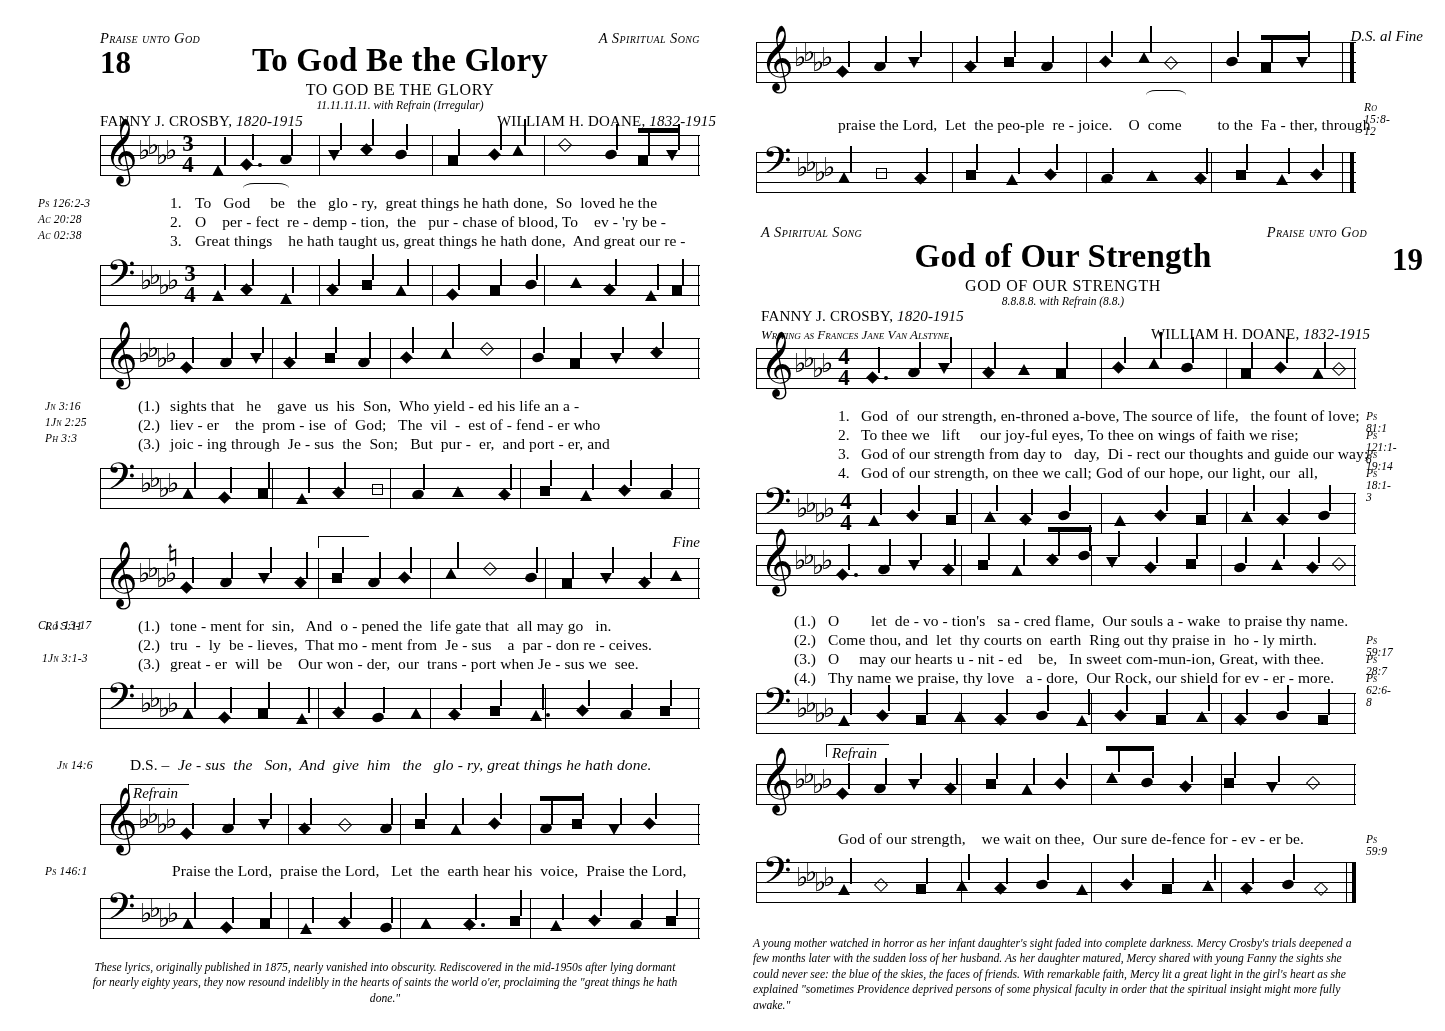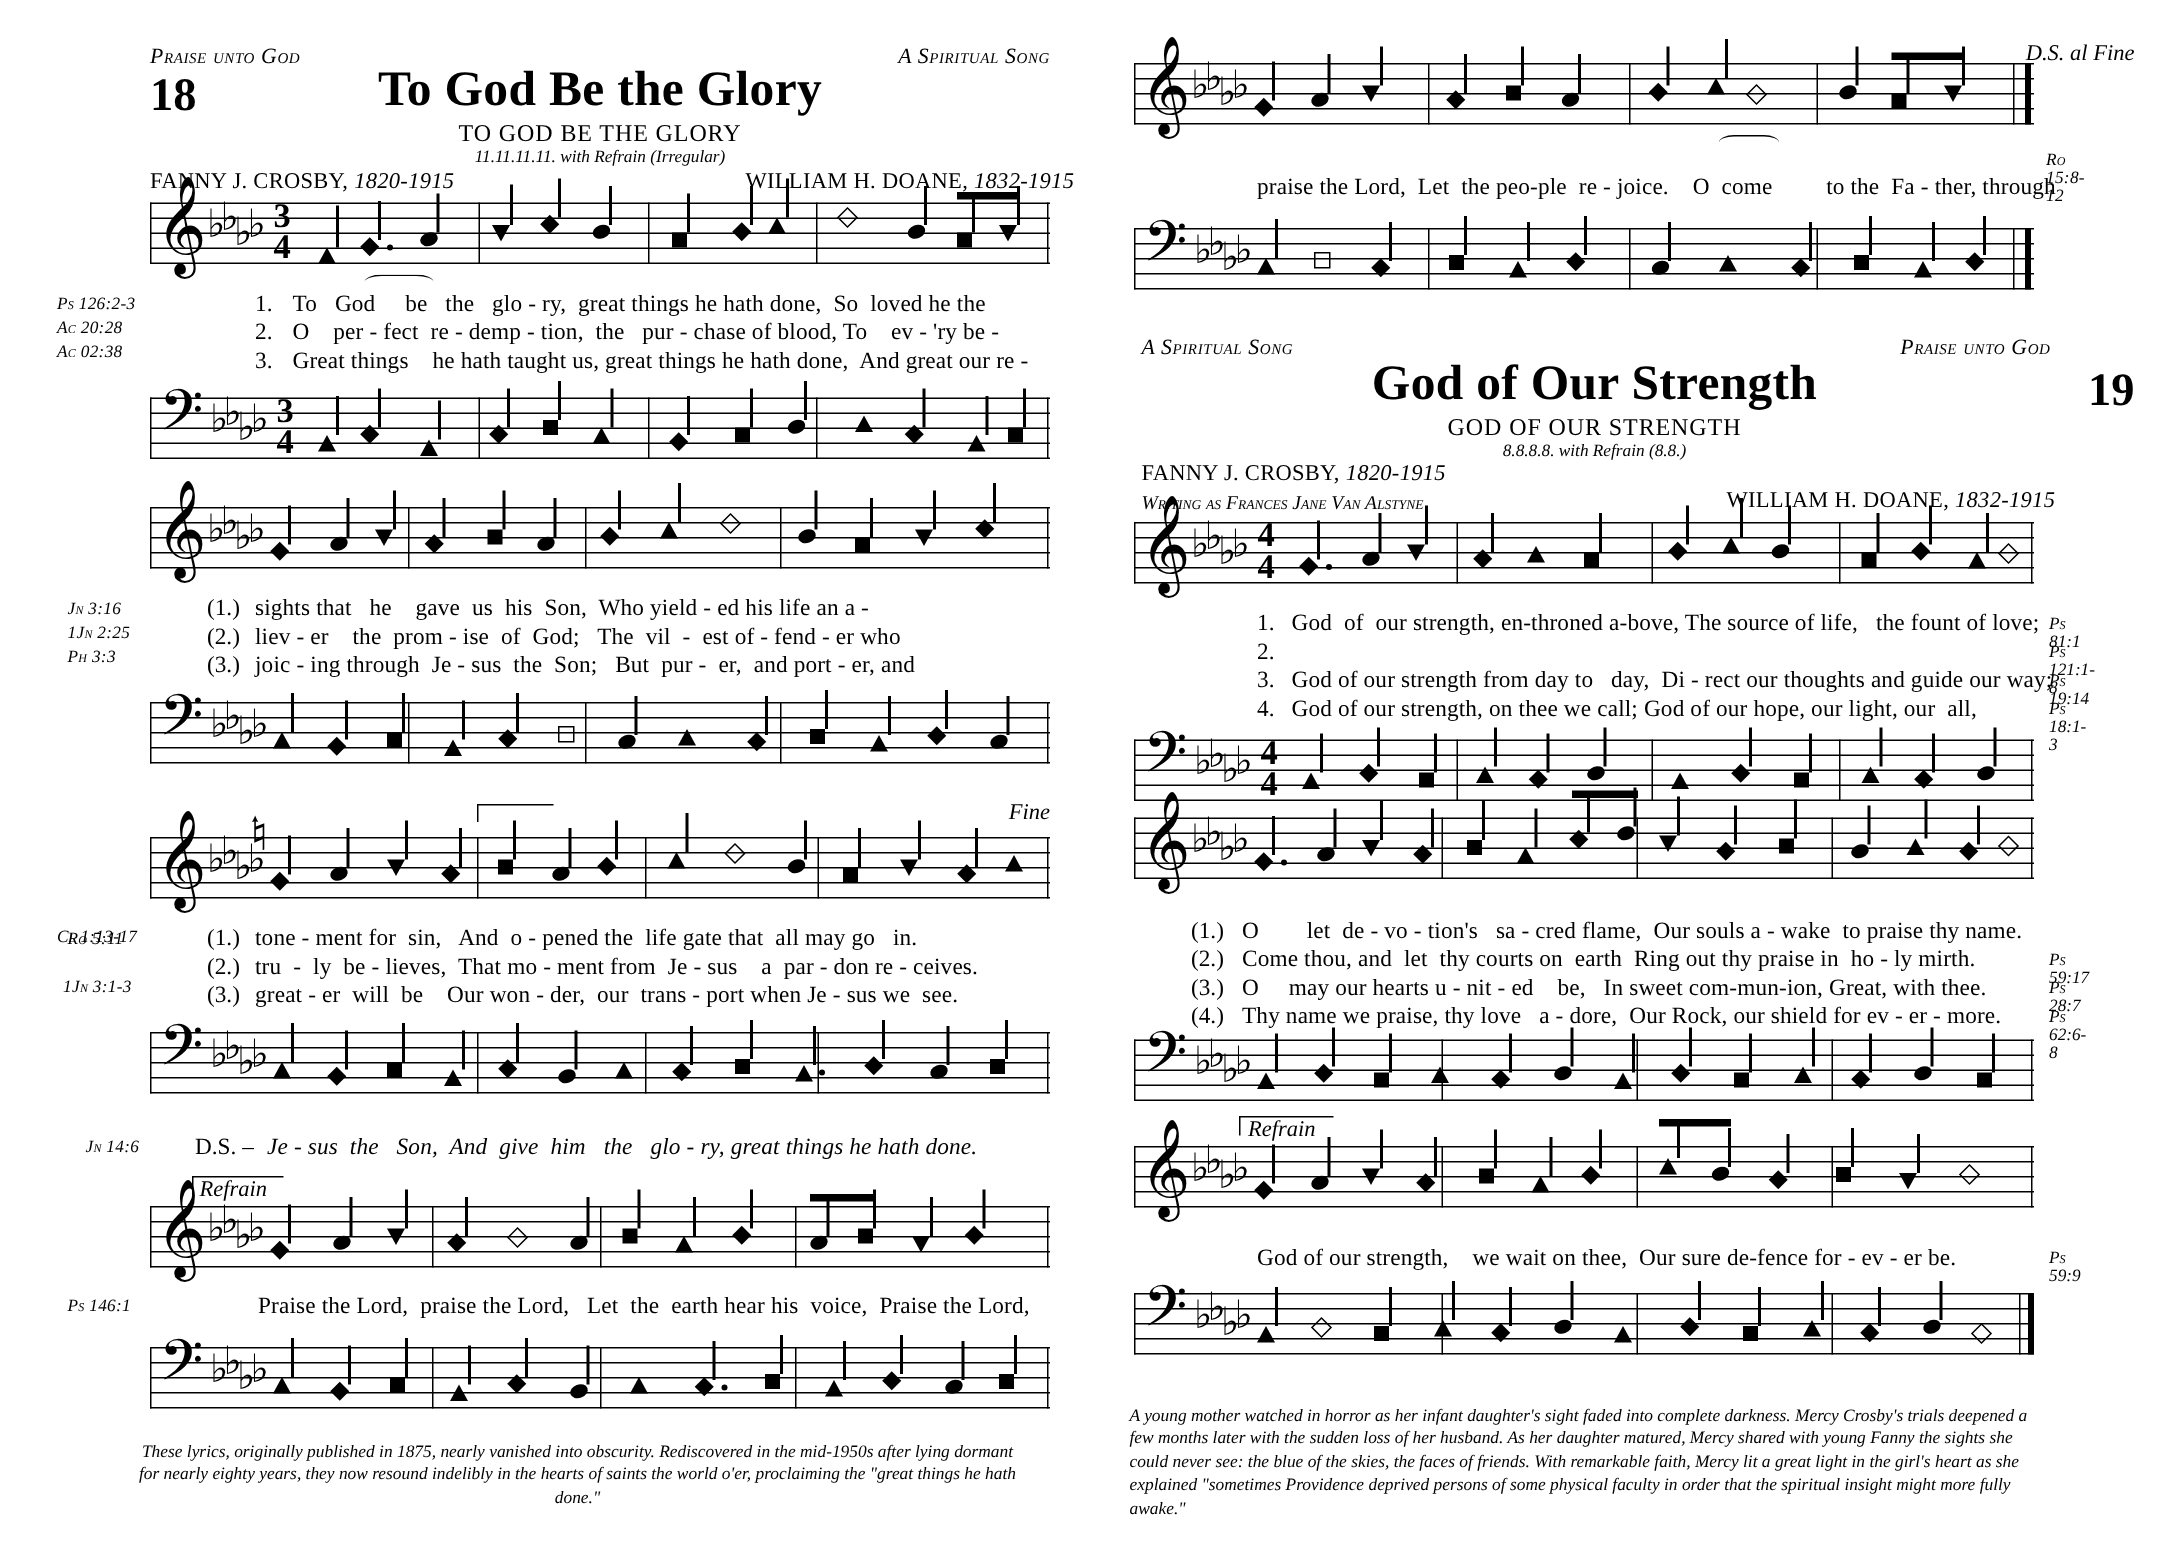--- a/index.html
+++ b/index.html
@@ -936,20 +936,21 @@
       </div>
 
       <div class="scr-r" style="left:610px;top:62px;">Ps 81:1</div>
       <div class="scr-r" style="left:610px;top:81px;">Ps 121:1-8</div>
       <div class="scr-r" style="left:610px;top:100px;">Ps 19:14</div>
       <div class="scr-r" style="left:610px;top:119px;">Ps 18:1-3</div>
 
       <div class="lyric-num" style="left:82px;top:59px;">1.</div>
       <div class="lyric-line" style="left:105px;top:59px;">God  of  our strength, en-throned a-bove, The source of life,   the fount of love;</div>
       <div class="lyric-num" style="left:82px;top:78px;">2.</div>
+      <div class="lyric-line" style="left:105px;top:78px;">To thee we   lift     our joy-ful eyes, To thee on wings of faith we rise;</div>
       <div class="lyric-num" style="left:82px;top:97px;">3.</div>
       <div class="lyric-line" style="left:105px;top:97px;">God of our strength from day to   day,  Di - rect our thoughts and guide our way;</div>
       <div class="lyric-num" style="left:82px;top:116px;">4.</div>
       <div class="lyric-line" style="left:105px;top:116px;">God of our strength, on thee we call; God of our hope, our light, our  all,</div>
 
       <div class="staff" style="top:145px;">
         <div class="ln" style="top:0px;"></div>
           <div class="ln" style="top:10px;"></div>
           <div class="ln" style="top:20px;"></div>
           <div class="ln" style="top:30px;"></div>

